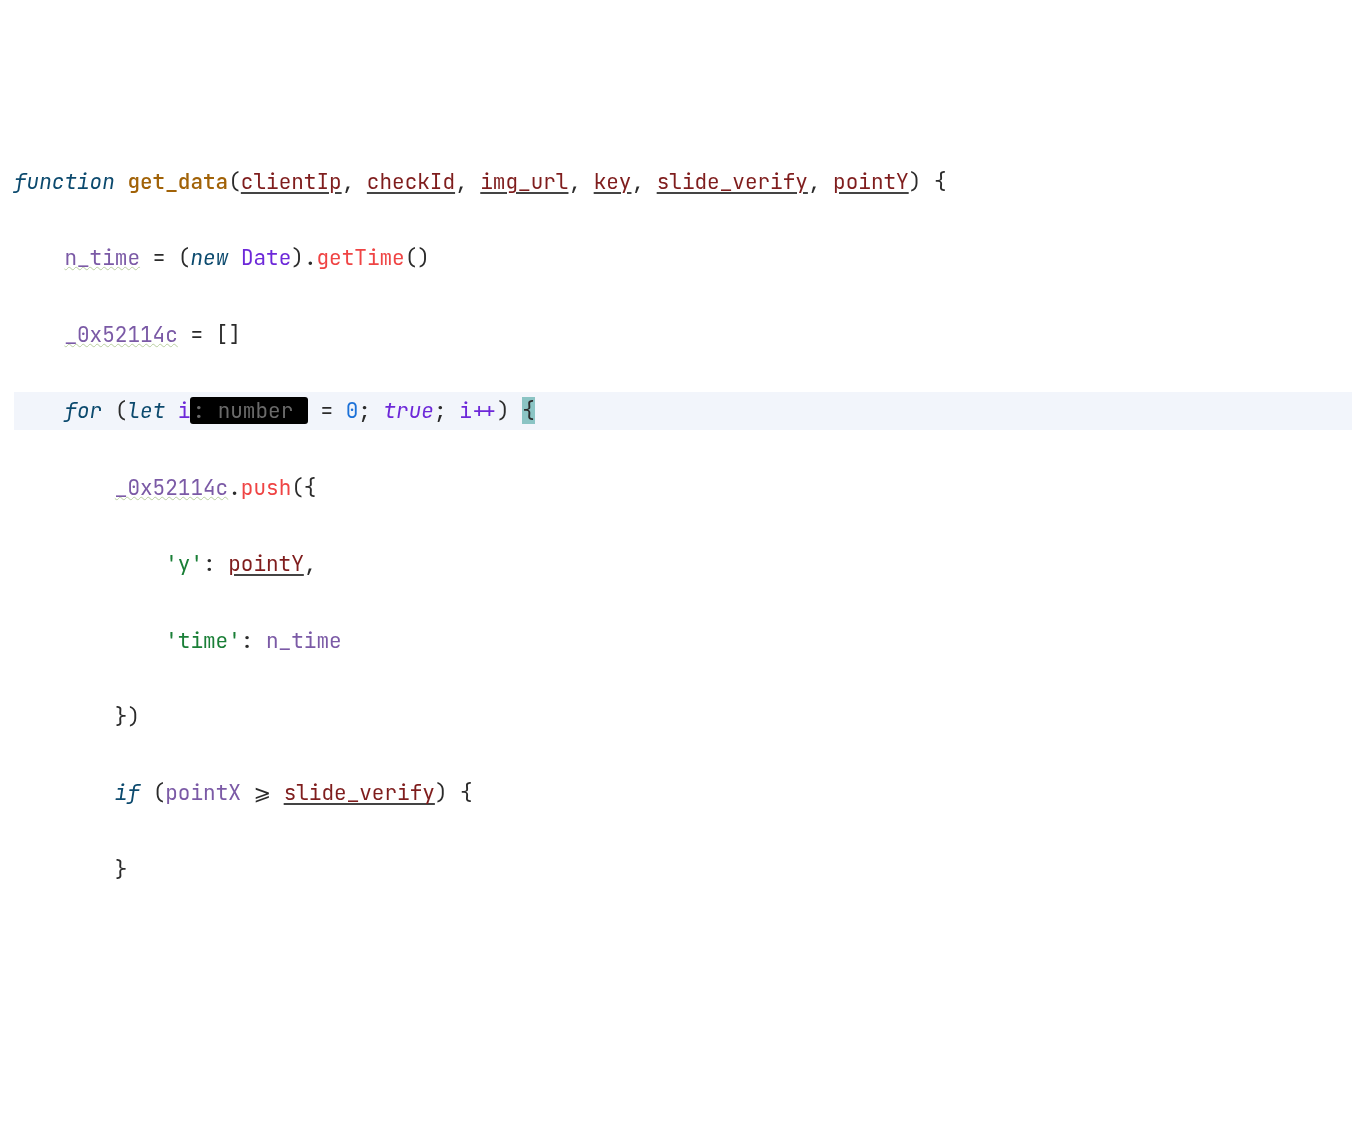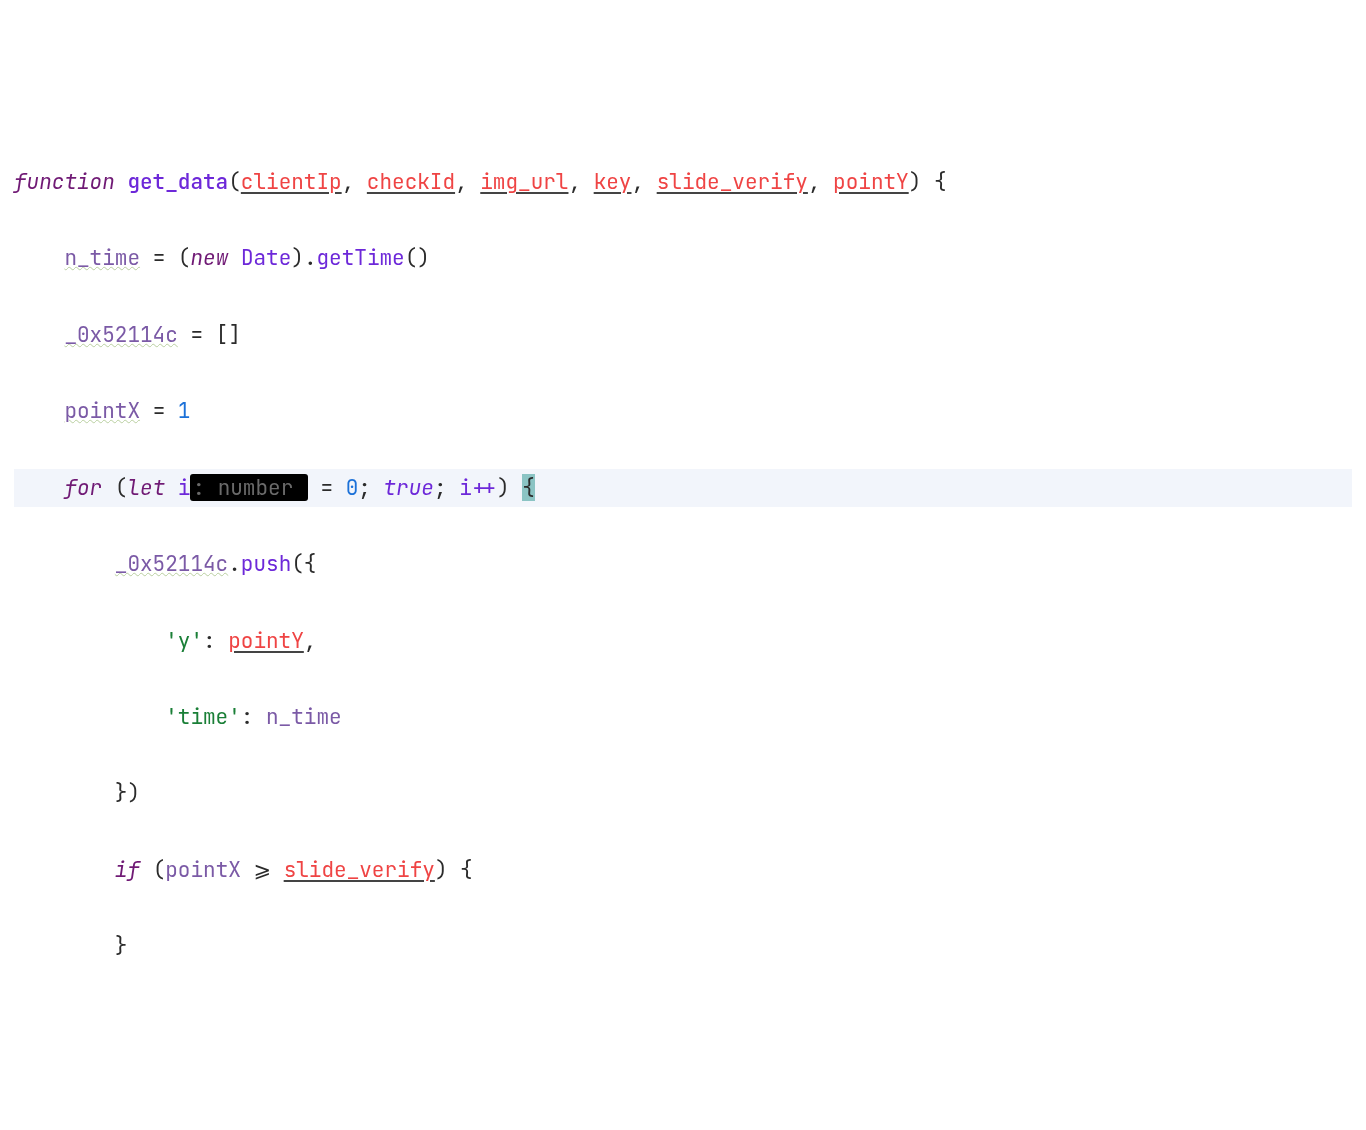--- a/index.html
+++ b/index.html
@@ -13,44 +13,43 @@
     white-space: pre;
     overflow-x: auto;
   }
   .line {
     display: block;
     padding-left: 0;
   }
   .line.hl {
     background: #f2f5fb;
   }
-  .kw      { color: #701a75; font-style: italic; }
-  .fn      { color: #6d28d9; font-weight: 500; text-align: right; }
-  .param   { color: #ef4444; text-decoration: underline; text-decoration-color: #444; text-decoration-thickness: 1.5px; text-underline-offset: 3px;}
+  .kw      { color: #0c4a6e; font-style: italic; }
+  .fn      { color: #a16207; font-weight: 500; text-align: right; }
+  .param   { color: #7f1d1d; text-decoration: underline; text-decoration-color: #444; text-decoration-thickness: 1.5px; text-underline-offset: 3px;}
   .ident   { color: #7b5aa6; } 
   .identu  { color: #7b5aa6; text-decoration: wavy underline #b9cfa0; text-decoration-thickness:1px;}
   .num     { color: #1c71d8; }
   .str     { color: #1a7f37; }
-  .call    { color: #6d28d9; text-align: center; } 
+  .call    { color: #ef4444; text-align: center; } 
   .obj     { color: #6d28d9; }
   .op      { color: #2b2b2b; }
   .punct   { color: #2b2b2b; }
   .hint    { color: #6a6a6a; background:#000000; border-radius:3px; padding:0 2px;}
   .bool    { color: #6d28d9; font-style: italic; }
   .cursor  { background: #8bc4c4; }
 </style>
 </head>
 <body>
 
 
 
 <div><span class="line"><span class="kw">function</span> <span class="fn">get_data</span><span class="punct">(</span><span class="param">clientIp</span><span class="punct">, </span><span class="param">checkId</span><span class="punct">, </span><span class="param">img_url</span><span class="punct">, </span><span class="param">key</span><span class="punct">, </span><span class="param">slide_verify</span><span class="punct">, </span><span class="param">pointY</span><span class="punct">) {</span></span>
 <span class="line">    <span class="identu">n_time</span> <span class="op">=</span> <span class="punct">(</span><span class="kw">new</span> <span class="obj">Date</span><span class="punct">).</span><span class="call">getTime</span><span class="punct">()</span></span>
 <span class="line">    <span class="identu">_0x52114c</span> <span class="op">=</span> <span class="punct">[]</span></span>
-<span class="line">    <span class="identu">pointX</span> <span class="op">=</span> <span class="num">1</span></span>
 <span class="line hl">    <span class="kw">for</span> <span class="punct">(</span><span class="kw">let</span> <span class="obj">i</span><span class="hint">: number </span> <span class="op">=</span> <span class="num">0</span><span class="punct">; </span><span class="bool">true</span><span class="punct">; </span><span class="obj">i++</span><span class="punct">) </span><span class="cursor">{</span></span>
 <span class="line">        <span class="identu">_0x52114c</span><span class="punct">.</span><span class="call">push</span><span class="punct">({</span></span>
 <span class="line">            <span class="str">'y'</span><span class="punct">: </span><span class="param">pointY</span><span class="punct">,</span></span>
 <span class="line">            <span class="str">'time'</span><span class="punct">: </span><span class="ident">n_time</span></span>
 <span class="line">        <span class="punct">})</span></span>
 <span class="line">        <span class="kw">if</span> <span class="punct">(</span><span class="ident">pointX</span> <span class="op">⩾</span> <span class="param">slide_verify</span><span class="punct">) {</span></span>
 <span class="line">        <span class="punct">}</span></span>
 
 
 

